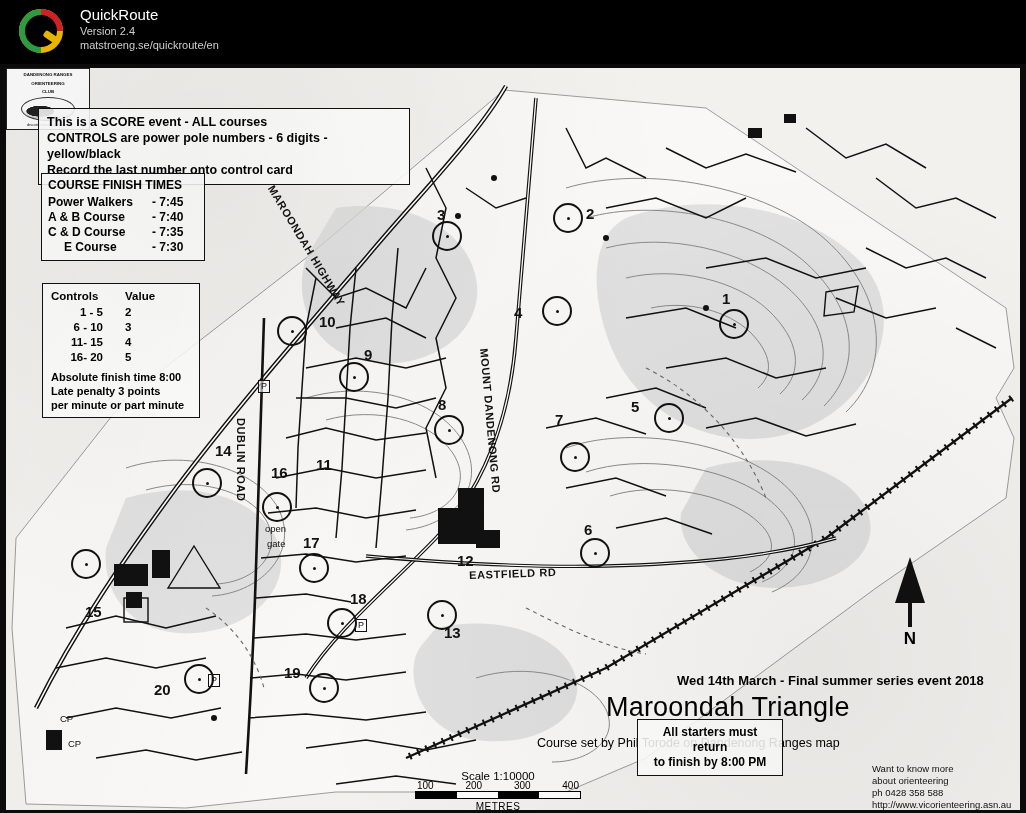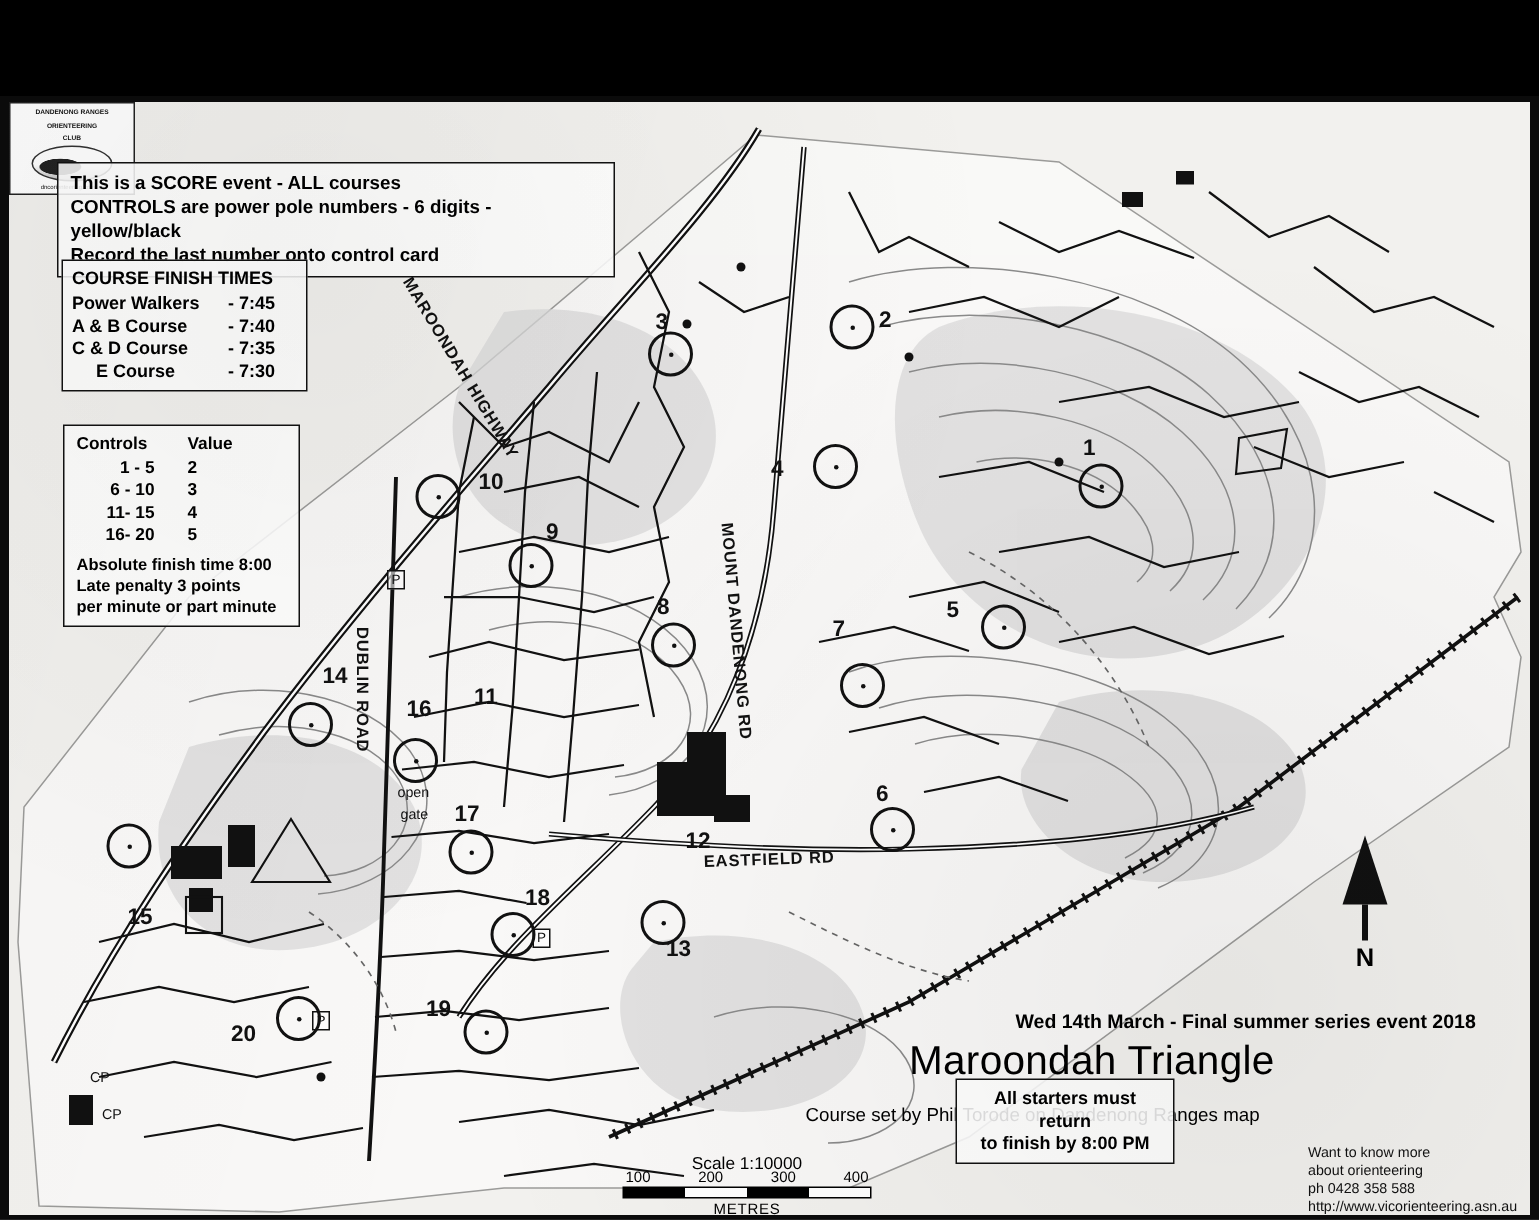--- a/index.html
+++ b/index.html
@@ -302,20 +302,33 @@
     text-align: center;
     color: #111;
     background: rgba(255,255,255,0.6);
   }
 </style>
 </head>
 <body>
 
 <div id="app">
 
+  <div id="titlebar">
+    <div id="logo">
+      <div class="ring"></div>
+      <div class="ring green"></div>
+      <div class="ring red"></div>
+      <div class="tail"></div>
+    </div>
+    <div id="titletext">
+      <div id="apptitle">QuickRoute</div>
+      <div id="appver">Version 2.4</div>
+      <div id="appurl">matstroeng.se/quickroute/en</div>
+    </div>
+  </div>
 
   <div id="mapwrap">
     <div id="paper">
 
       <svg id="terrain" viewBox="0 0 1014 742" preserveAspectRatio="none">
         <defs>
           <pattern id="hatch" width="6" height="6" patternUnits="userSpaceOnUse" patternTransform="rotate(45)">
             <line x1="0" y1="0" x2="0" y2="6" stroke="#bdbdbd" stroke-width="1.2"></line>
           </pattern>
         </defs>

